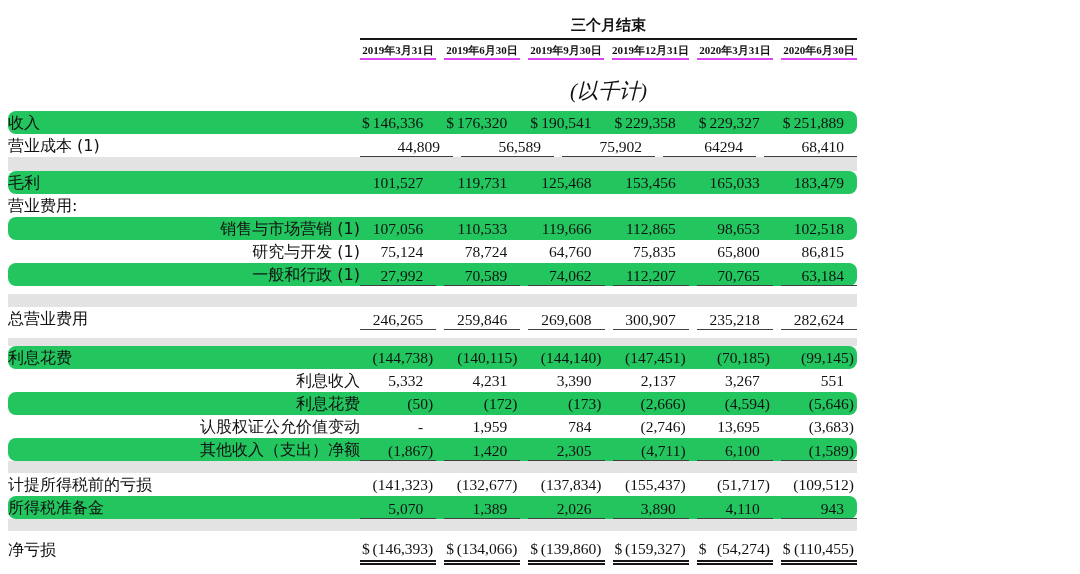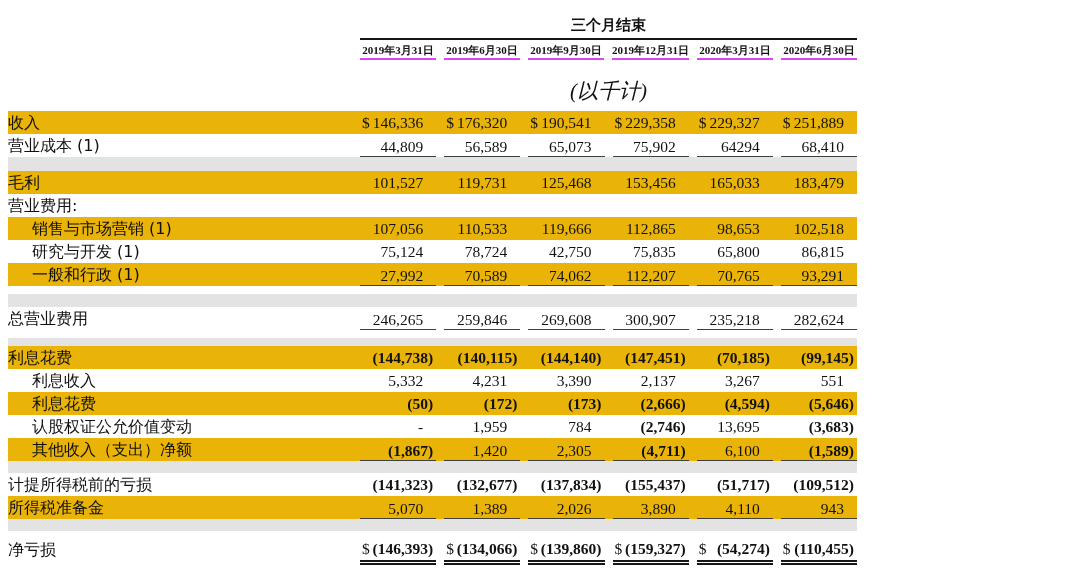--- a/index.html
+++ b/index.html
@@ -7,51 +7,51 @@
     width:869px;height:574px;background:#ffffff;box-sizing:border-box;
     padding:16px 12px 0 8px;overflow:hidden;color:#111;
     font-family:"Liberation Serif",serif;
   }
   .row{display:flex;align-items:stretch;}
   .label-col{
     flex:0 0 352px;width:352px;box-sizing:border-box;
     font-family:"DejaVu Sans","Liberation Sans",sans-serif;
     font-size:16px;line-height:23px;white-space:nowrap;overflow:hidden;
   }
-  .label-col.indent{padding-left:24px;}
+  .label-col.indent{padding-left:24px;text-align:right;}
   .cols{flex:1;display:flex;gap:8px;min-width:0;}
   .cols-span{flex:1;min-width:0;}
   
   .hdr1 .cols-span{
     text-align:center;font-family:"DejaVu Sans","Liberation Sans",sans-serif;
     font-weight:bold;font-size:15px;padding-bottom:3px;border-bottom:2px solid #161616;
   }
   .hdr2{margin-top:3px;}
   .date-cell{
     flex:1;text-align:center;font-weight:bold;font-size:11px;
     border-bottom:2px solid #d946ef;white-space:nowrap;
     font-family:"Liberation Serif",serif;
   }
   .hdr3{margin-top:17px;}
   .hdr3 .cols-span{
     text-align:center;font-style:italic;font-size:21px;
     font-family:"Liberation Serif",serif;
   }
   #rows{margin-top:6px;}
   .data-row{height:23px;}
-  .data-row.shade{background:#eab308;}
+  .data-row.shade{background:#22c55e;border-radius:8px;}
   .spacer{width:100%;}
   .spacer.shade{background:#e3e3e3;}
   .cell{
     flex:1;display:flex;justify-content:flex-end;align-items:center;
     font-size:15.5px;min-width:0;box-sizing:border-box;white-space:nowrap;
   }
   .cell .dollar{margin-left:2px;flex:0 0 auto;margin-right:auto;}
   .val{display:inline-block;padding-right:13px;}
-  .val.neg{padding-right:3px;font-weight:bold;}
+  .val.neg{padding-right:3px;}
   .cell.u1{border-bottom:1.5px solid #3f3f3f;align-items:flex-end;}
   .row.u2row{height:27px;}
   .cell.u2{border-bottom:5px double #161616;}
 </style>
 </head>
 <body>
 
 <div class="page">
   <div class="row hdr1">
     <div class="label-col"></div>
@@ -105,23 +105,20 @@
       <div class="row data-row">
         <div class="label-col">营业成本 (1)</div>
         <div class="cols">
           <div class="cell u1">
             <span class="val">44,809</span>
           </div>
           <div class="cell u1">
             <span class="val">56,589</span>
           </div>
           <div class="cell u1">
-            <span class="val">65,073</span>
-          </div>
-          <div class="cell u1">
             <span class="val">75,902</span>
           </div>
           <div class="cell u1">
             <span class="val">64294</span>
           </div>
           <div class="cell u1">
             <span class="val">68,410</span>
           </div>
         </div>
       </div>
@@ -198,21 +195,21 @@
       <div class="row data-row">
         <div class="label-col indent">研究与开发 (1)</div>
         <div class="cols">
           <div class="cell">
             <span class="val">75,124</span>
           </div>
           <div class="cell">
             <span class="val">78,724</span>
           </div>
           <div class="cell">
-            <span class="val">42,750</span>
+            <span class="val">64,760</span>
           </div>
           <div class="cell">
             <span class="val">75,835</span>
           </div>
           <div class="cell">
             <span class="val">65,800</span>
           </div>
           <div class="cell">
             <span class="val">86,815</span>
           </div>
@@ -230,21 +227,21 @@
           <div class="cell u1">
             <span class="val">74,062</span>
           </div>
           <div class="cell u1">
             <span class="val">112,207</span>
           </div>
           <div class="cell u1">
             <span class="val">70,765</span>
           </div>
           <div class="cell u1">
-            <span class="val">93,291</span>
+            <span class="val">63,184</span>
           </div>
         </div>
       </div>
       <div class="spacer" style="height: 8px;"></div>
       <div class="spacer shade" style="height: 13px;"></div>
       <div class="row data-row">
         <div class="label-col">总营业费用</div>
         <div class="cols">
           <div class="cell u1">
             <span class="val">246,265</span>

